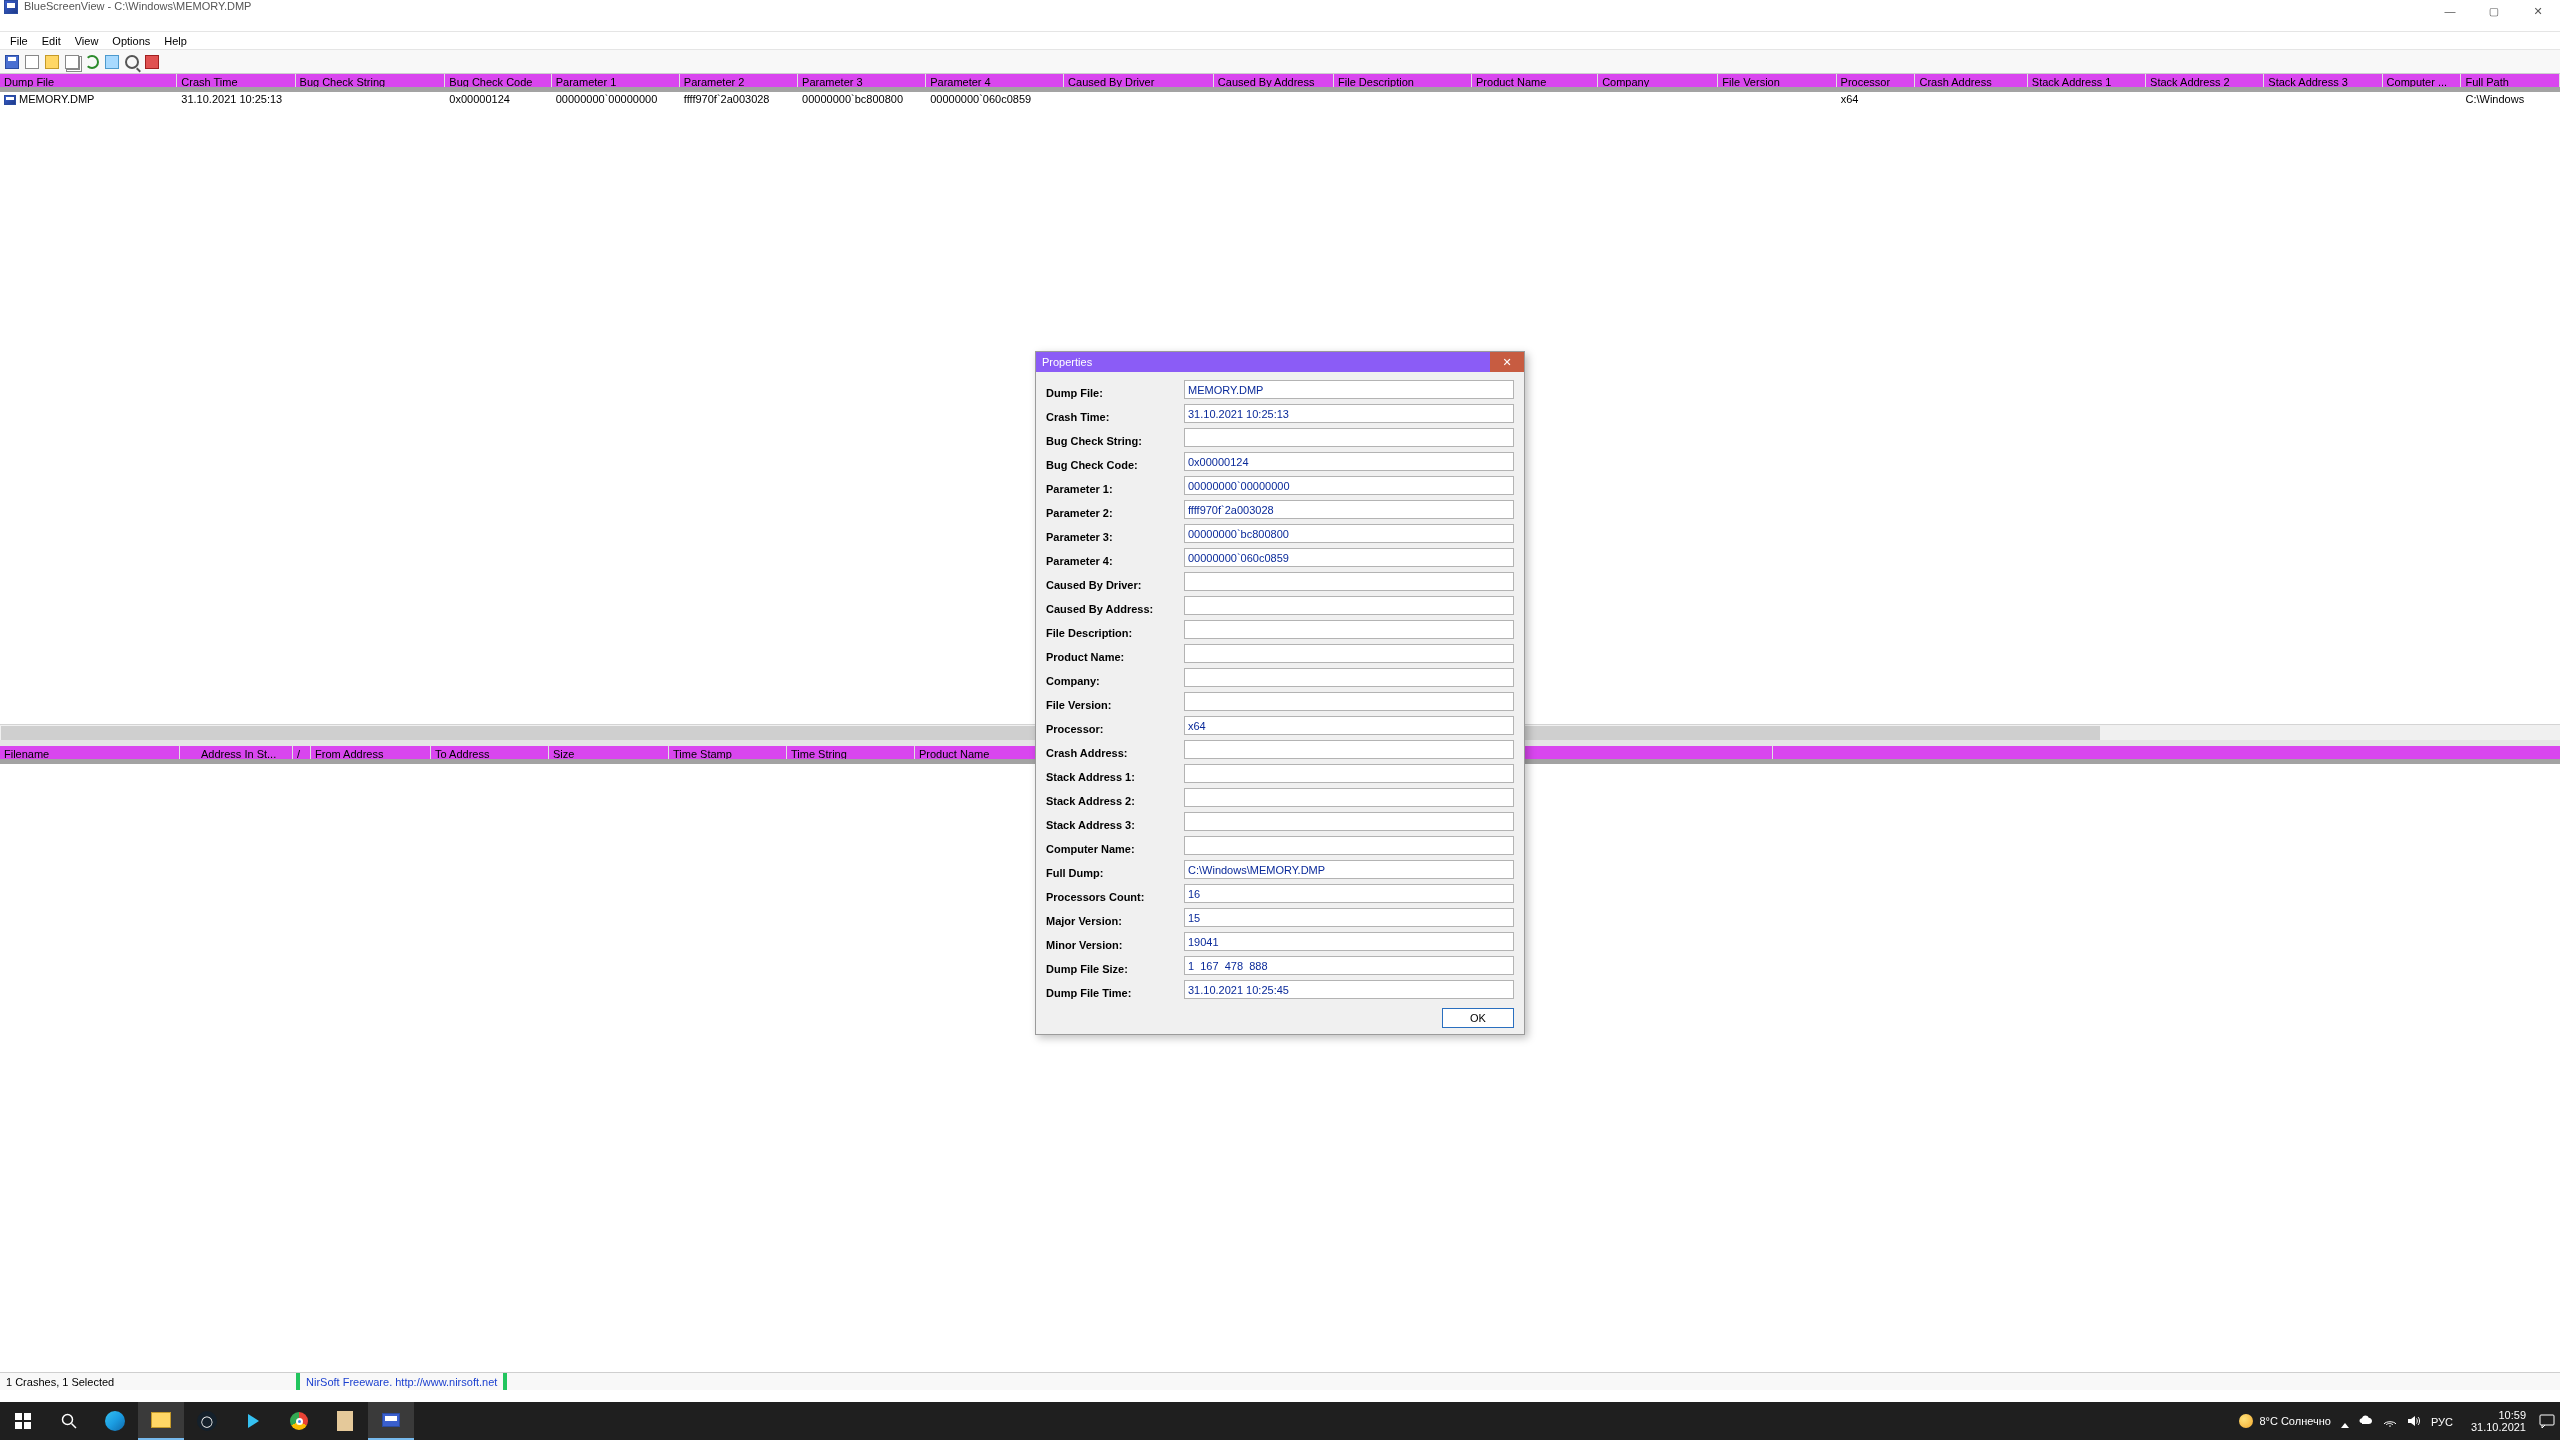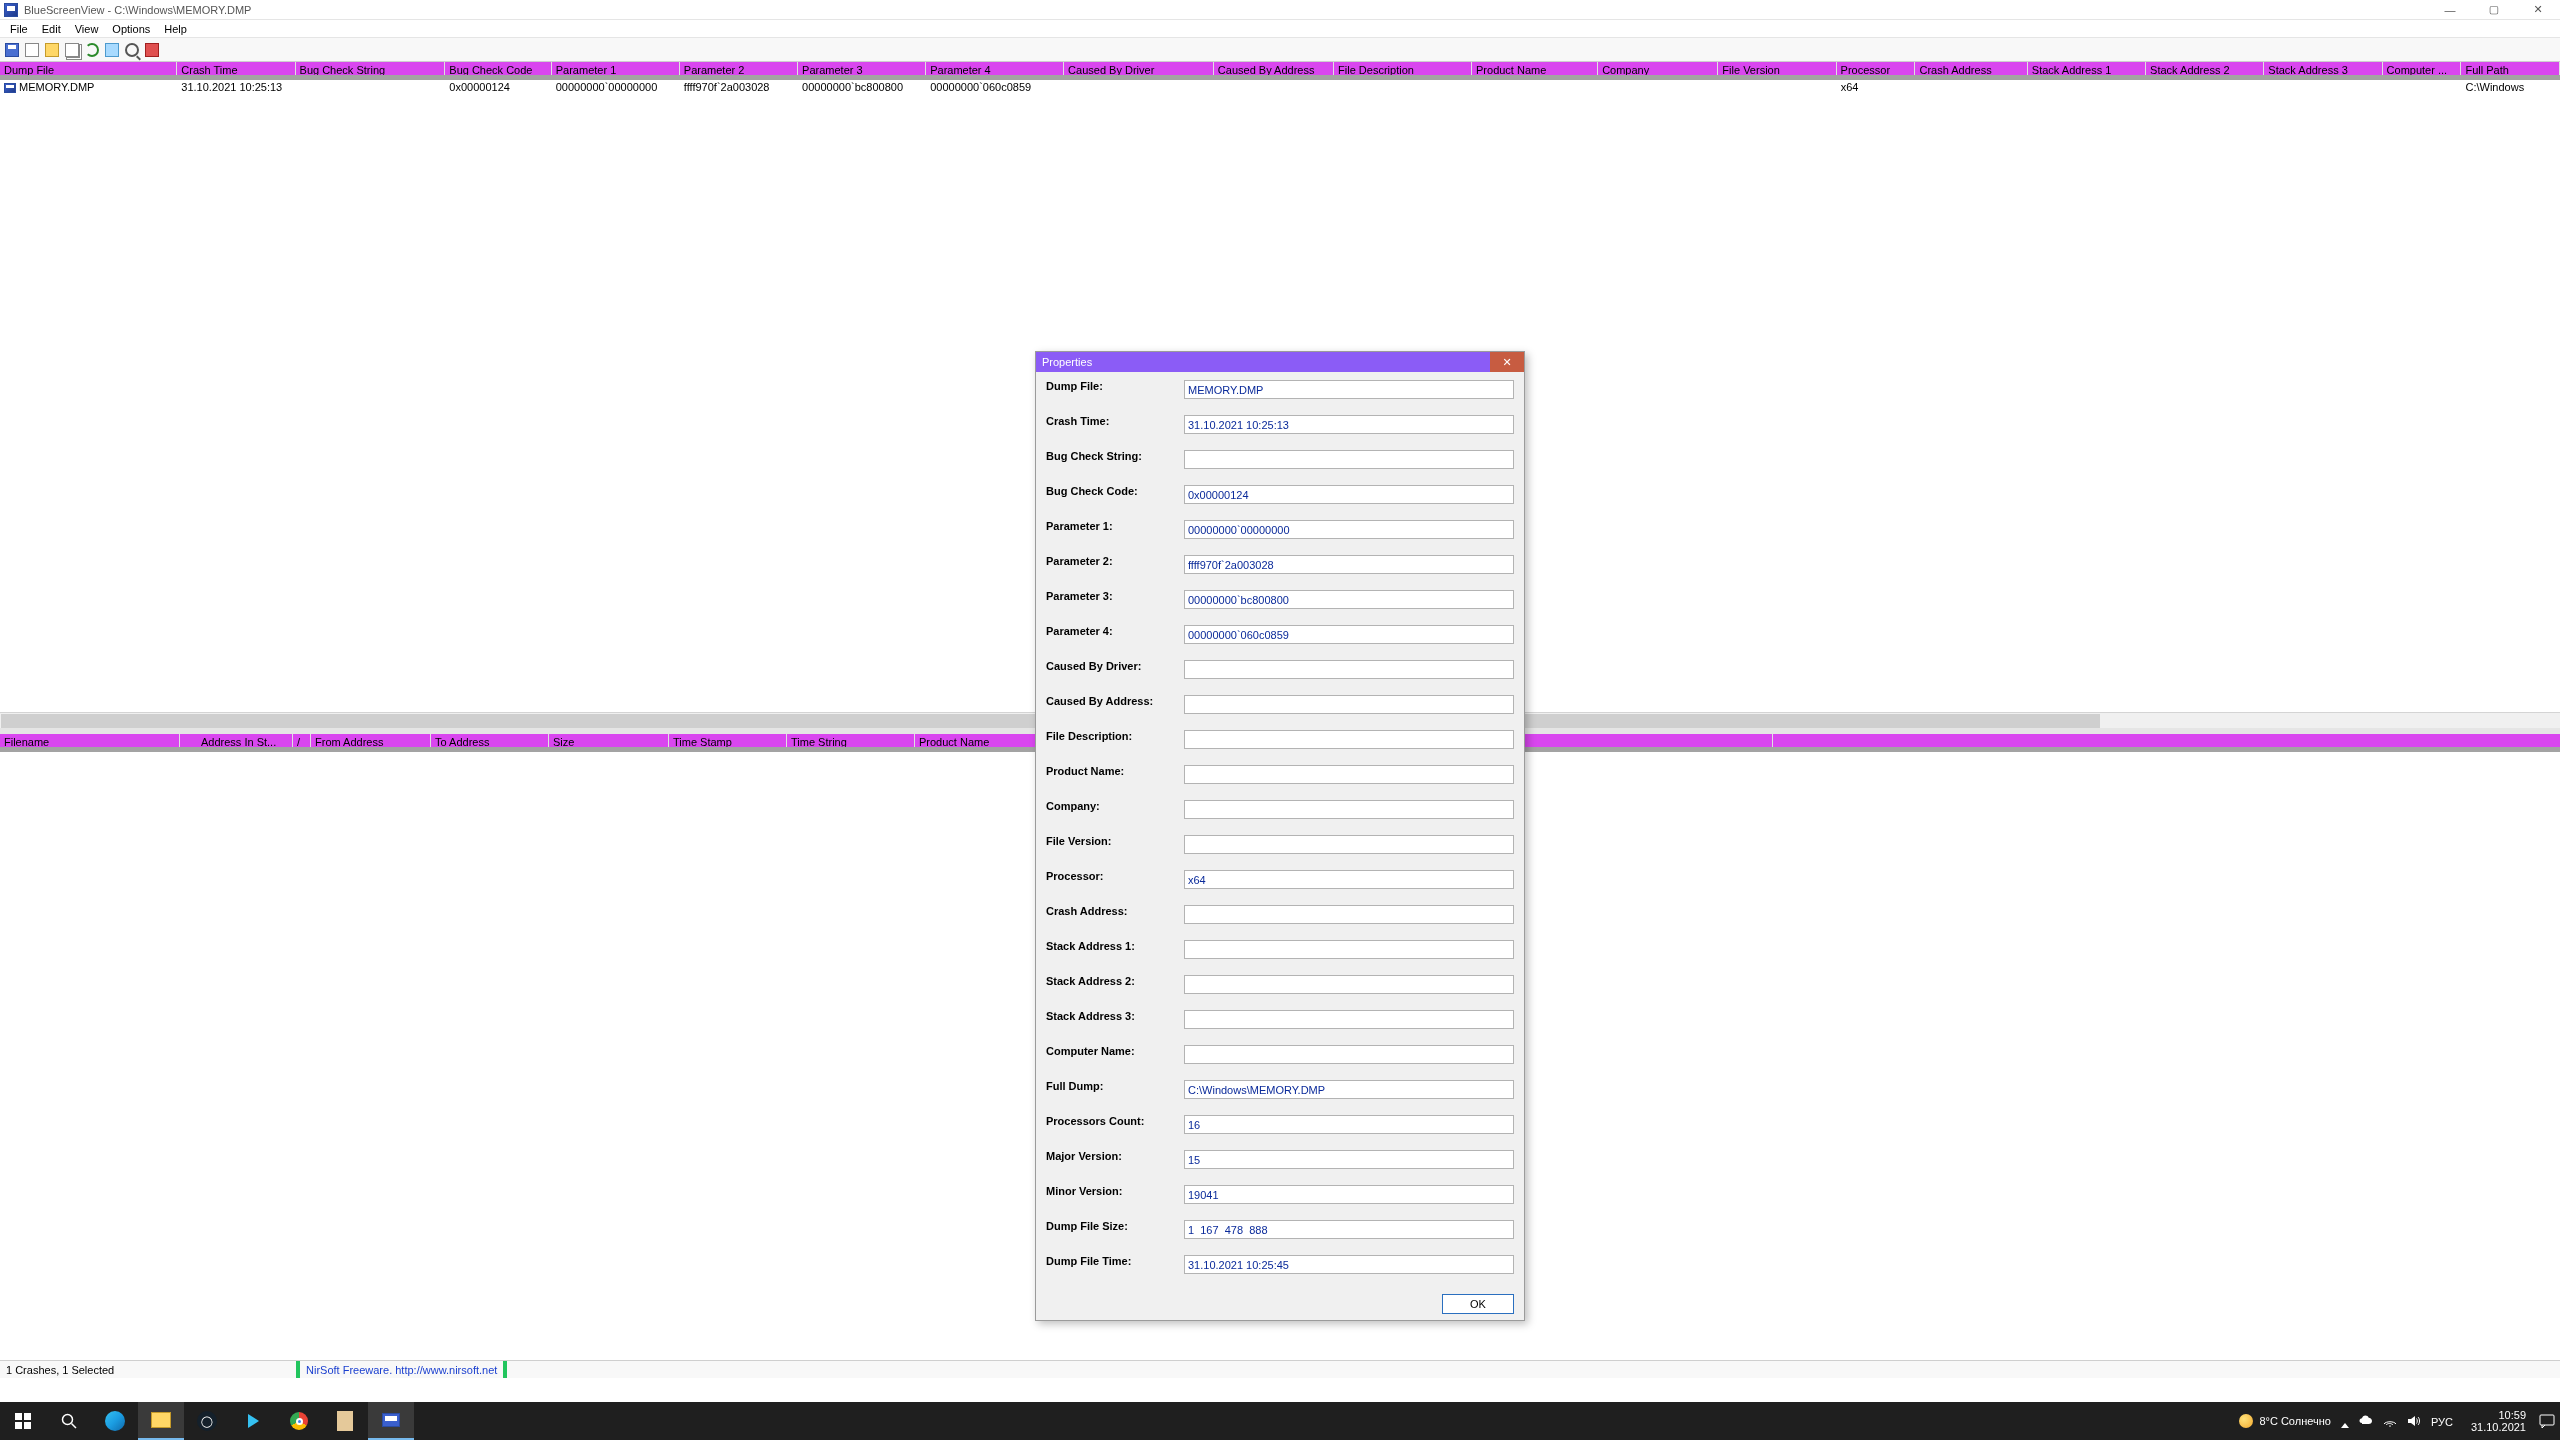--- a/index.html
+++ b/index.html
@@ -1,19 +1,19 @@
 <!DOCTYPE html>
 <html><head>
 <meta charset="utf-8">
 <style>
 * { margin: 0; padding: 0; box-sizing: border-box; font-family: "Segoe UI", Tahoma, sans-serif; font-size: 11px; }
 html, body { width: 2560px; height: 1440px; overflow: hidden; background: #fff; }
 
 
-.titlebar { height: 20px; background: #fff; border-bottom: 1px solid #e5e5e5; display: flex; align-items: center; padding-left: 4px; color: #555; }
+.titlebar { height: 32px; background: #fff; border-bottom: 1px solid #e5e5e5; display: flex; padding-left: 4px; color: #555; }
 .titlebar .app-icon { width: 14px; height: 14px; background: linear-gradient(135deg,#3a5fcd,#1e3a8a); border:1px solid #2a4ba0; margin-right:6px; position:relative; }
 .titlebar .app-icon::after{content:"";position:absolute;left:2px;top:2px;right:2px;bottom:5px;background:#fff;}
 .titlebar .win-controls { margin-left: auto; display: flex; }
 .titlebar .win-controls div { width: 44px; height: 22px; display:flex; align-items:center; justify-content:center; color:#555; }
 
 
 .menubar { height: 18px; display: flex; align-items: center; padding-left: 4px; gap: 2px; border-bottom: 1px solid #e5e5e5; }
 .menubar .menu-item { padding: 1px 6px; }
 
 
@@ -56,21 +56,21 @@
 
 .statusbar { height:18px; border-top:1px solid #cfcfcf; display:flex; align-items:center; background:#f8f8f8; }
 .statusbar .cell{border-right:4px solid #22c55e;height:100%;display:flex;align-items:center;padding:0 6px;}
 .statusbar .link{color:#1a3fcf;}
 
 
 .dialog { position:absolute; left:1035px; top:351px; width:490px; background:#f0f0f0; border:1px solid #9b9b9b; box-shadow:3px 3px 8px rgba(0,0,0,.25); }
 .dialog .dlg-title { height:20px; background:#8b5cf6; color:#fff; display:flex; align-items:center; padding-left:6px; }
 .dialog .dlg-title .dlg-close{margin-left:auto;width:34px;height:20px;background:#c75c41;display:flex;align-items:center;justify-content:center;}
 .dialog .dlg-body{padding:8px 10px 6px 10px;}
-.dialog .fld{display:flex;align-items:flex-start;margin-bottom:16px;}
+.dialog .fld{display:flex;align-items:flex-end;margin-bottom:5px;}
 .dialog .fld label{width:138px;font-weight:bold;}
 .dialog .fld input{flex:1;height:19px;border:1px solid #b3b3b3;padding:0 3px;color:#0a2a9a;background:#fff;font-family:inherit;font-size:11px;}
 .dialog .btnrow{display:flex;justify-content:flex-end;padding-top:4px;}
 .dialog .btnrow button{width:72px;height:20px;border:1px solid #2a6fbf;background:#fff;}
 
 
 .taskbar{position:absolute;left:0;right:0;bottom:0;height:38px;background:#1f1f1f;display:flex;align-items:center;color:#fff;}
 .taskbar .tb-btn{width:46px;height:38px;display:flex;align-items:center;justify-content:center;}
 .taskbar .tb-btn.active{background:#3a3a3a;border-bottom:2px solid #76b9ed;}
 .taskbar .tb-spacer{flex:1;}

